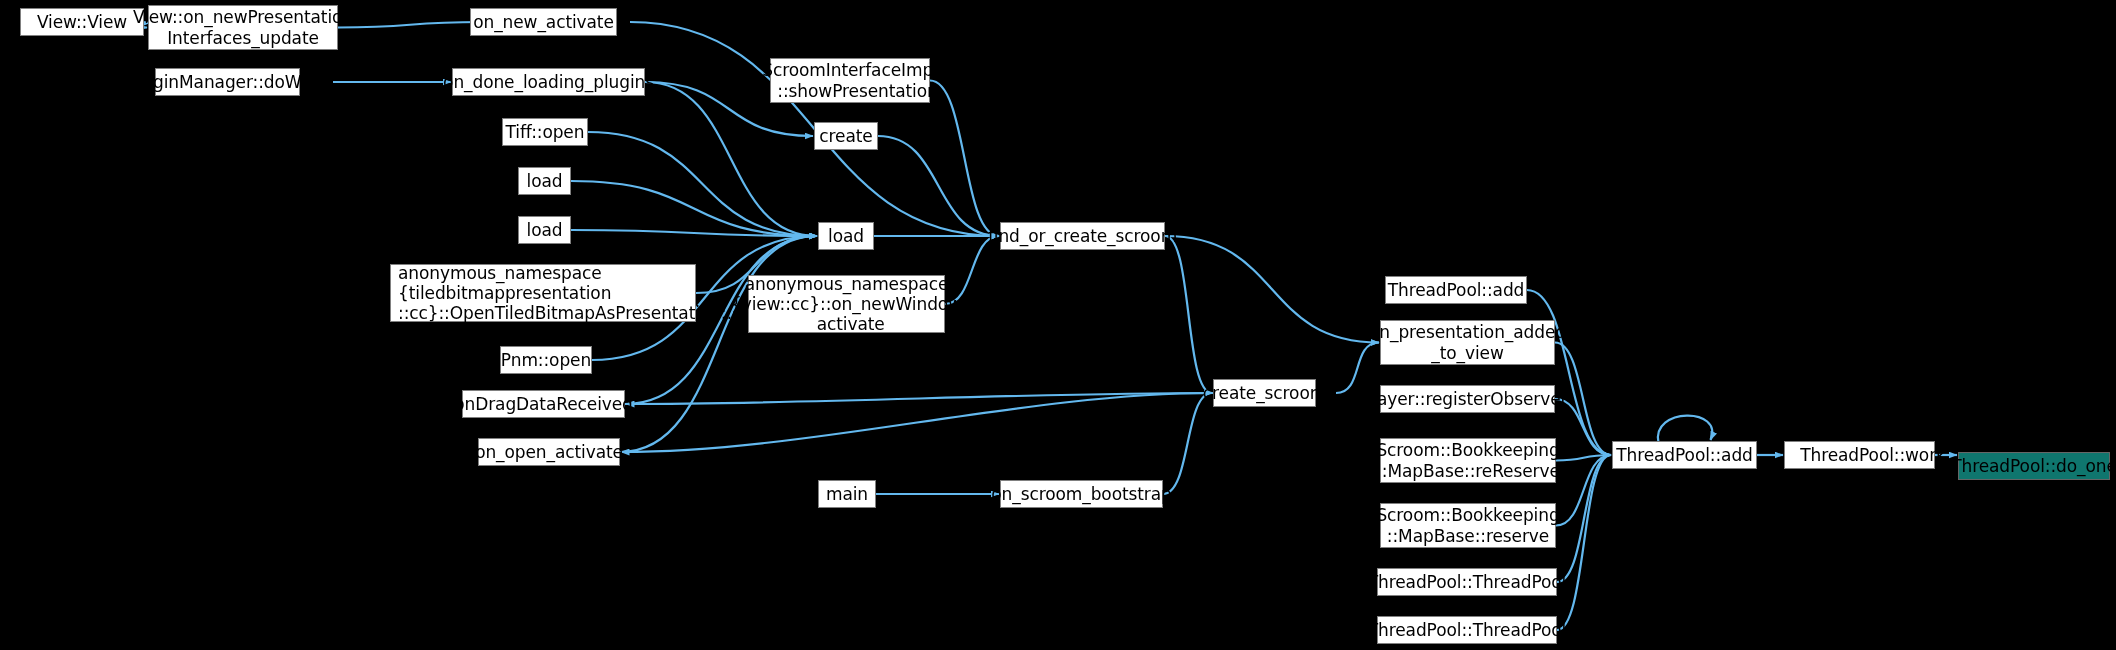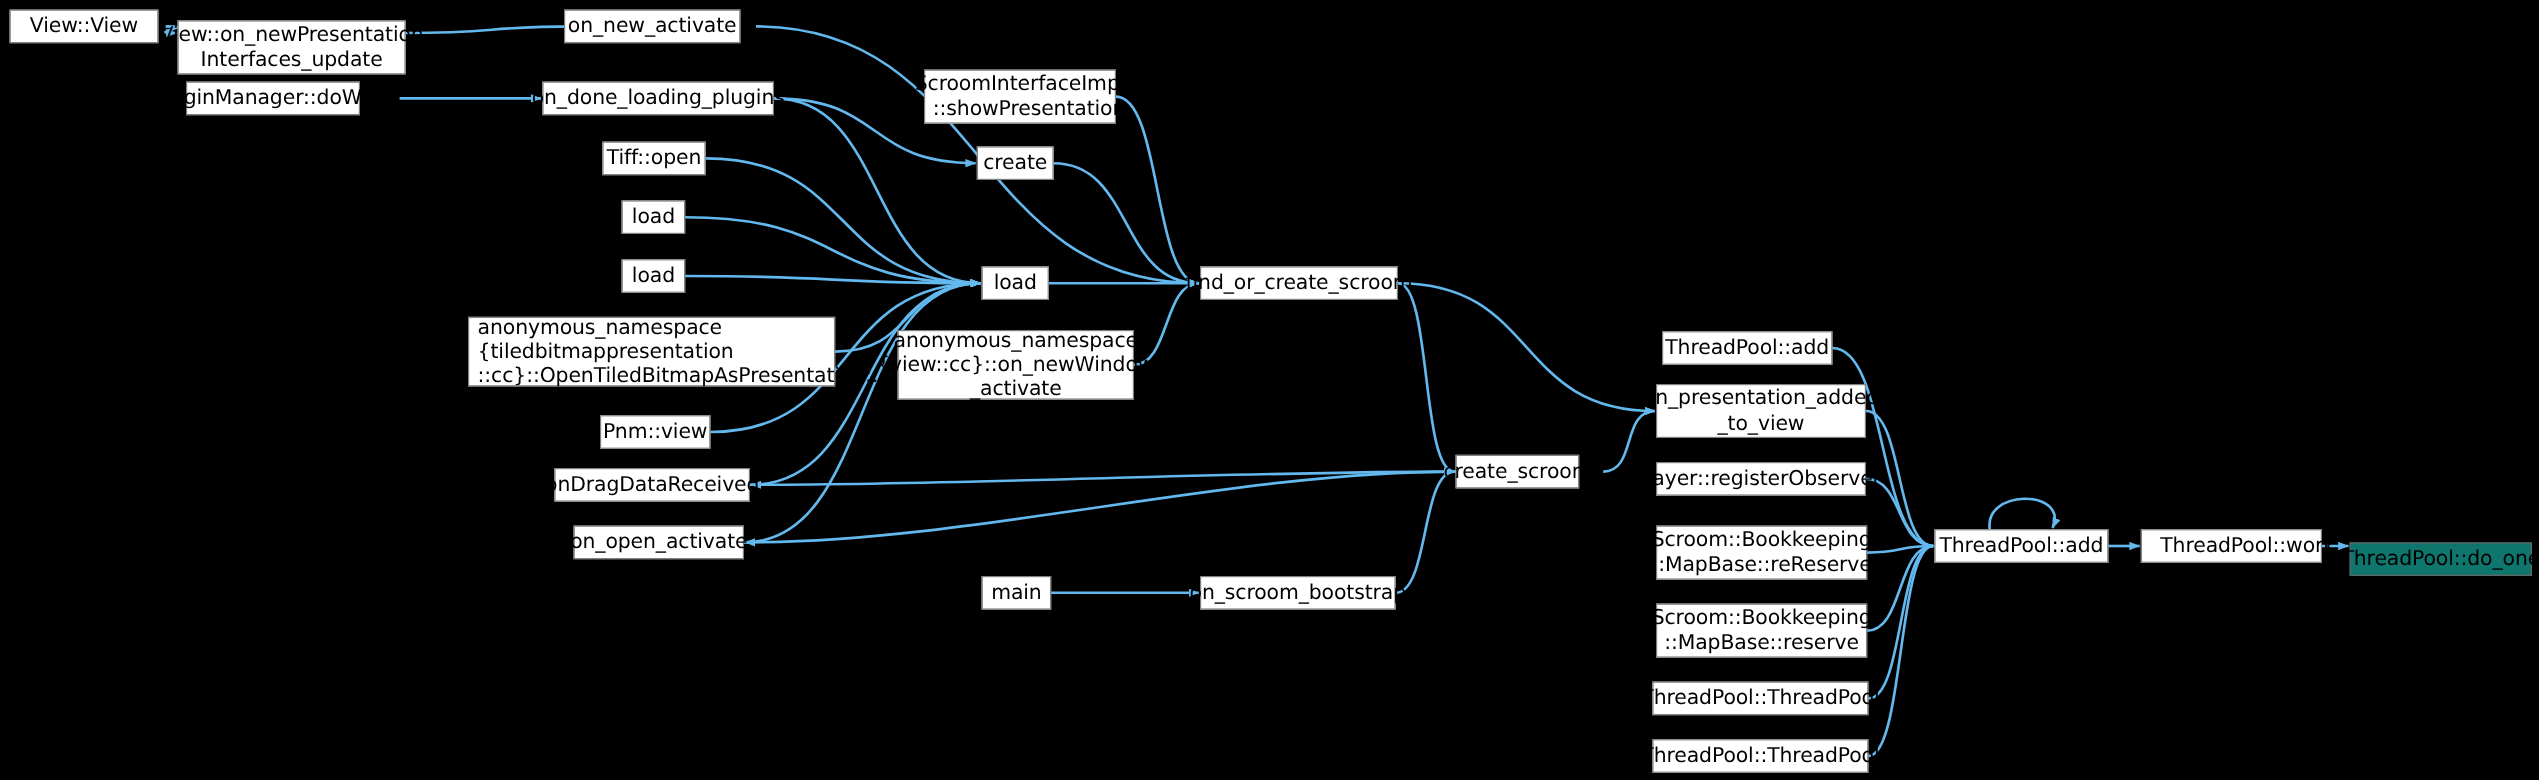--- a/index.html
+++ b/index.html
@@ -92,22 +92,22 @@
         <path d="M 1556 460.5 C 1586.25 460.5, 1580.75 455, 1611 455" marker-end="url(#arrowhead)"></path>
         <path d="M 1556 525.5 C 1586.25 525.5, 1580.75 455, 1611 455" marker-end="url(#arrowhead)"></path>
         <path d="M 1557 582 C 1586.7 582, 1581.3 455, 1611 455" marker-end="url(#arrowhead)"></path>
         <path d="M 1557 630 C 1586.7 630, 1581.3 455, 1611 455" marker-end="url(#arrowhead)"></path>
         <path d="M 1658.5 443 C 1650.5 407, 1724.5 407, 1710.5 440" marker-end="url(#arrowhead)"></path>
         <path d="M 1757 455 L 1783 455" marker-end="url(#arrowhead)"></path>
         <path d="M 1935 455 L 1957 455" marker-end="url(#arrowhead)"></path>
       </g>
   </svg>
   <div id="node-layer">
-      <div class="gnode" style="left: 8px; top: 8px; width: 124px; height: 28px; text-align: center;">View::View</div>
-      <div class="gnode" style="left: 148px; top: 17px; width: 190px; height: 45px;">View::on_newPresentation
+      <div class="gnode" style="left: 20px; top: 8px; width: 124px; height: 28px; text-align: center;">View::View</div>
+      <div class="gnode" style="left: 148px; top: 5px; width: 190px; height: 45px;">View::on_newPresentation
 Interfaces_update</div>
       <div class="gnode" style="left: 470px; top: 8px; width: 147px; height: 28px;">on_new_activate</div>
       <div class="gnode" style="left: 155px; top: 68px; width: 145px; height: 28px;">PluginManager::doWork</div>
       <div class="gnode" style="left: 452px; top: 68px; width: 193px; height: 28px;">on_done_loading_plugins</div>
       <div class="gnode" style="left: 770px; top: 58px; width: 160px; height: 45px; text-align: right;">ScroomInterfaceImpl
 ::showPresentation</div>
       <div class="gnode" style="left: 502px; top: 118px; width: 86px; height: 28px;">Tiff::open</div>
       <div class="gnode" style="left: 814px; top: 122px; width: 64px; height: 28px;">create</div>
       <div class="gnode" style="left: 518px; top: 167px; width: 53px; height: 28px;">load</div>
       <div class="gnode" style="left: 518px; top: 216px; width: 53px; height: 28px;">load</div>
@@ -115,21 +115,21 @@
       <div class="gnode" style="left: 1000px; top: 222px; width: 165px; height: 28px;">find_or_create_scroom</div>
       <div class="gnode leftalign" style="left: 390px; top: 264px; width: 306px; height: 58px;">anonymous_namespace
 {tiledbitmappresentation
 ::cc}::OpenTiledBitmapAsPresentation::open</div>
       <div class="gnode" style="left: 748px; top: 275px; width: 197px; height: 58px;">anonymous_namespace
 {view::cc}::on_newWindow
 _activate</div>
       <div class="gnode" style="left: 1385px; top: 276px; width: 142px; height: 28px;">ThreadPool::add</div>
       <div class="gnode" style="left: 1380px; top: 320px; width: 175px; height: 45px;">on_presentation_added
 _to_view</div>
-      <div class="gnode" style="left: 500px; top: 346px; width: 92px; height: 28px;">Pnm::view</div>
+      <div class="gnode" style="left: 500px; top: 346px; width: 92px; height: 28px;">Pnm::open</div>
       <div class="gnode" style="left: 1213px; top: 379px; width: 103px; height: 28px;">create_scroom</div>
       <div class="gnode" style="left: 1380px; top: 385px; width: 175px; height: 28px;">Layer::registerObserver</div>
       <div class="gnode" style="left: 462px; top: 390px; width: 163px; height: 28px;">onDragDataReceived</div>
       <div class="gnode" style="left: 1380px; top: 438px; width: 176px; height: 45px;">Scroom::Bookkeeping
 ::MapBase::reReserve</div>
       <div class="gnode" style="left: 478px; top: 438px; width: 142px; height: 28px;">on_open_activate</div>
       <div class="gnode" style="left: 1612px; top: 441px; width: 145px; height: 28px;">ThreadPool::add</div>
       <div class="gnode" style="left: 1784px; top: 441px; width: 151px; height: 28px; padding-left: 27px;">ThreadPool::work</div>
       <div class="gnode current" style="left: 1958px; top: 441px; width: 152px; height: 28px;">ThreadPool::do_one</div>
       <div class="gnode" style="left: 818px; top: 480px; width: 58px; height: 28px;">main</div>

